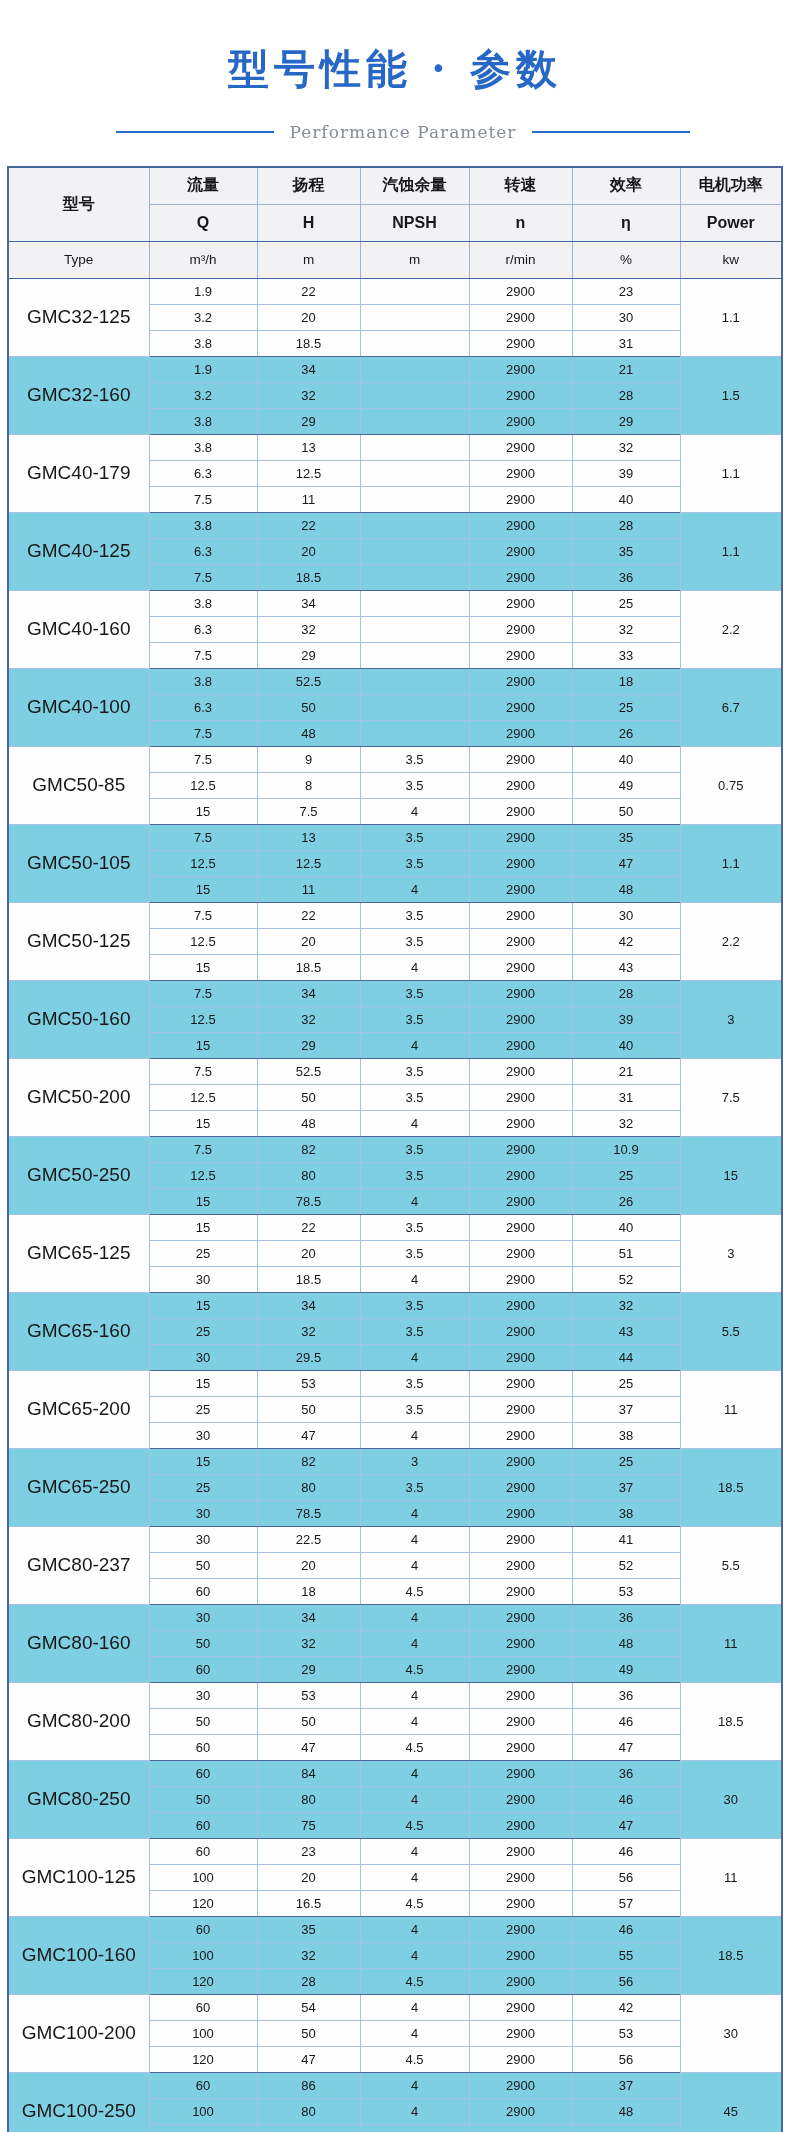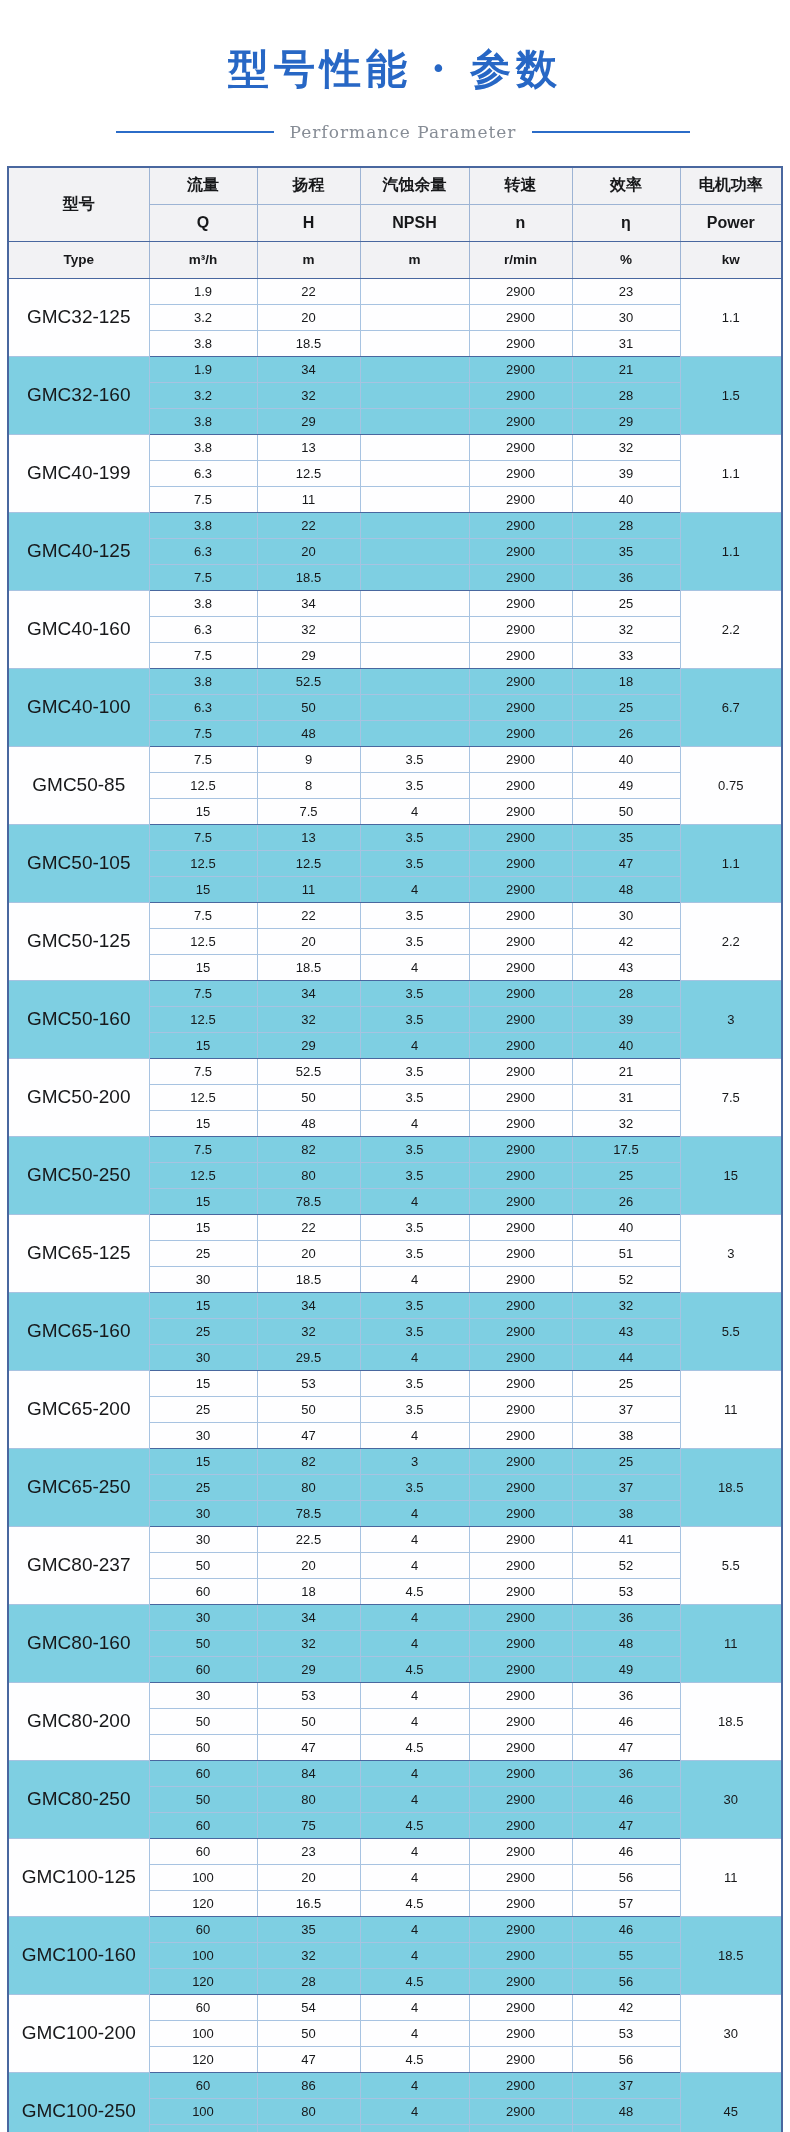--- a/index.html
+++ b/index.html
@@ -58,21 +58,21 @@
     overflow:hidden;
   }
   .perf thead th{
     background:#F2F2F4;
     border-color:#9DB4D4;
     font-weight:bold;
     height:36px;
     font-size:16px;
   }
   .perf thead tr.hdr-symbols th{font-weight:bold;}
-  .perf thead tr.hdr-units th{font-weight:bold;font-size:13.5px;}
+  .perf thead tr.hdr-units th{font-weight:normal;font-size:13.5px;}
   .perf thead tr.hdr-symbols th{border-bottom-color:#49679F;}
   .perf thead tr.hdr-units th{border-bottom-color:#49679F;}
   .perf thead th[rowspan]{border-bottom-color:#49679F;}
   .perf tbody td{
     height:25px;
     font-size:13px;
     background:#FEFEFF;
   }
   .perf tbody tr.cyan td{background:#7ECFE2;}
   .perf tbody tr.group-end td{border-bottom-color:#49679F;}
@@ -170,21 +170,21 @@
           <td>28</td>
         </tr>
         <tr class="cyan group-end">
           <td>3.8</td>
           <td>29</td>
           <td></td>
           <td>2900</td>
           <td>29</td>
         </tr>
         <tr class="white">
-          <td rowspan="3" class="model-cell">GMC40-199</td>
+          <td rowspan="3" class="model-cell">GMC40-179</td>
           <td>3.8</td>
           <td>13</td>
           <td></td>
           <td>2900</td>
           <td>32</td>
           <td rowspan="3">1.1</td>
         </tr>
         <tr class="white">
           <td>6.3</td>
           <td>12.5</td>
@@ -382,21 +382,21 @@
           <td>4</td>
           <td>2900</td>
           <td>32</td>
         </tr>
         <tr class="cyan">
           <td rowspan="3" class="model-cell">GMC50-250</td>
           <td>7.5</td>
           <td>82</td>
           <td>3.5</td>
           <td>2900</td>
-          <td>17.5</td>
+          <td>10.9</td>
           <td rowspan="3">15</td>
         </tr>
         <tr class="cyan">
           <td>12.5</td>
           <td>80</td>
           <td>3.5</td>
           <td>2900</td>
           <td>25</td>
         </tr>
         <tr class="cyan group-end">

